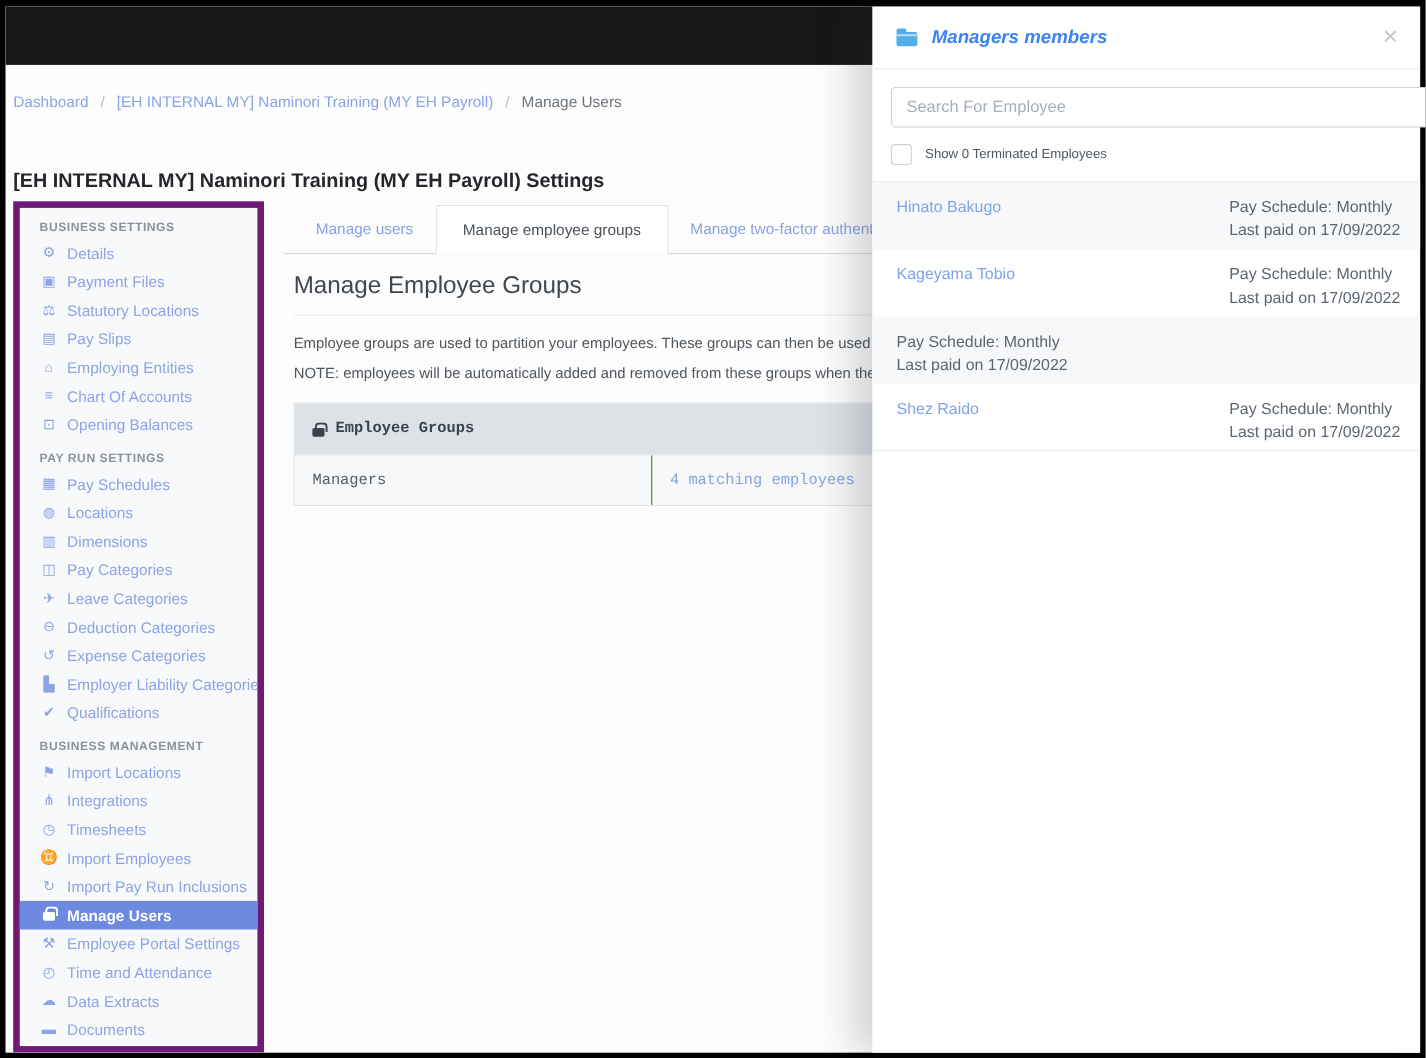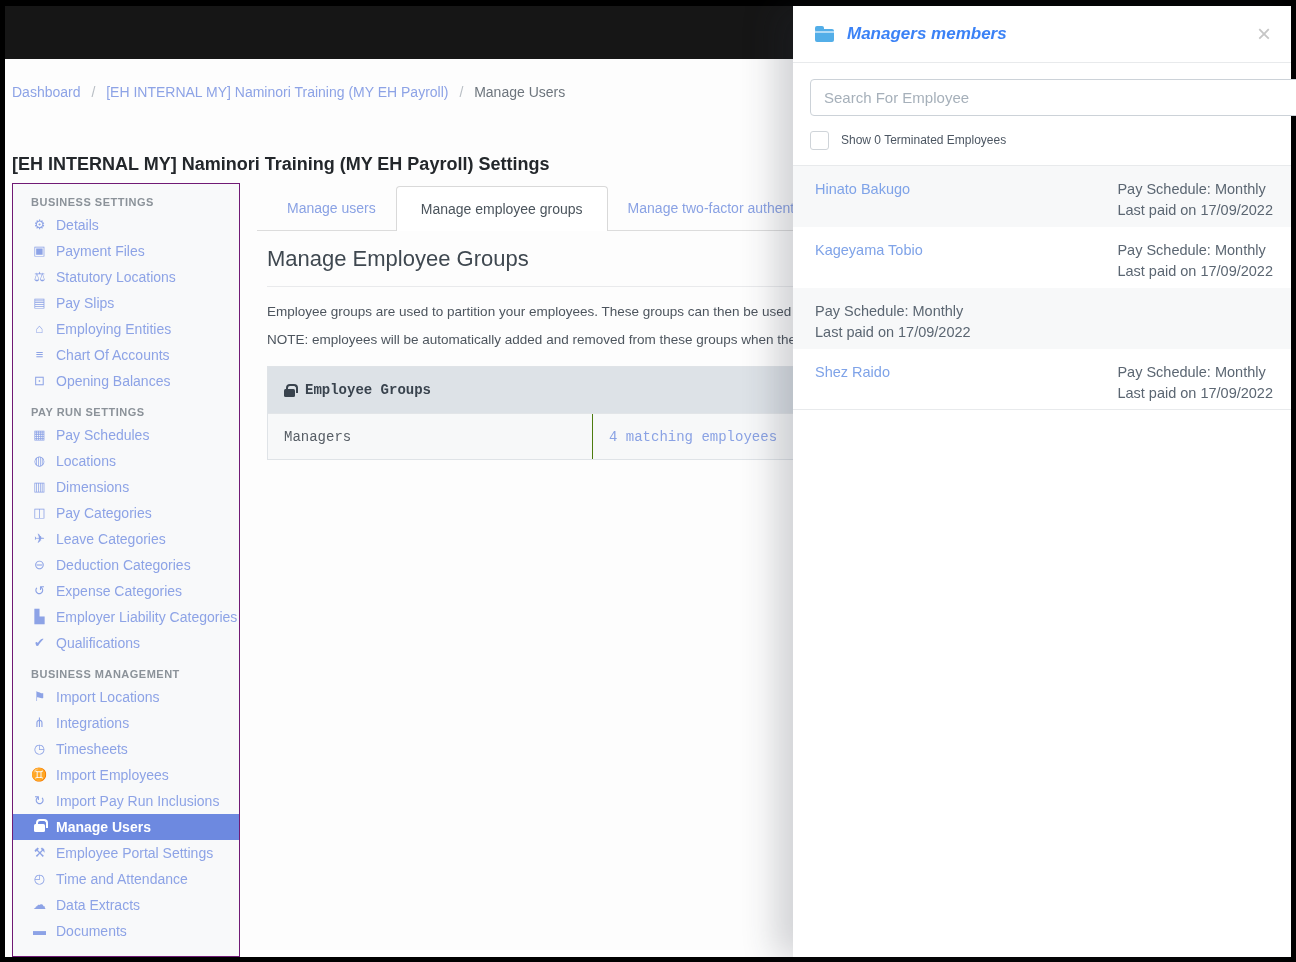--- a/index.html
+++ b/index.html
@@ -26,21 +26,21 @@
 
   .page-title {
     position:absolute; left:7px; top:120px; width:1270px;
     font-size:18px; font-weight:bold; color:#23272b;
     white-space:nowrap; overflow:hidden;margin-top:28px;
   }
 
   
   .sidebar {
     position:absolute; left:7px; top:177px; width:228px; height:774px;
-    background:#f8f9fa; border:1px solid #701a75;
+    background:#f8f9fa; border:6px solid #701a75;
     padding-top:12px; overflow:hidden;
   }
   .section-title {
     font-size:11px; font-weight:bold; color:#8b9299; letter-spacing:.5px;
     padding:0 0 4px 18px; margin-top:12px;
   }
   .section-title:first-child { margin-top:0; }
   .nav-item {
     height:26px; line-height:26px; font-size:14px; color:#8da3e6;
     display:flex; align-items:center; padding-left:18px; cursor:pointer;

